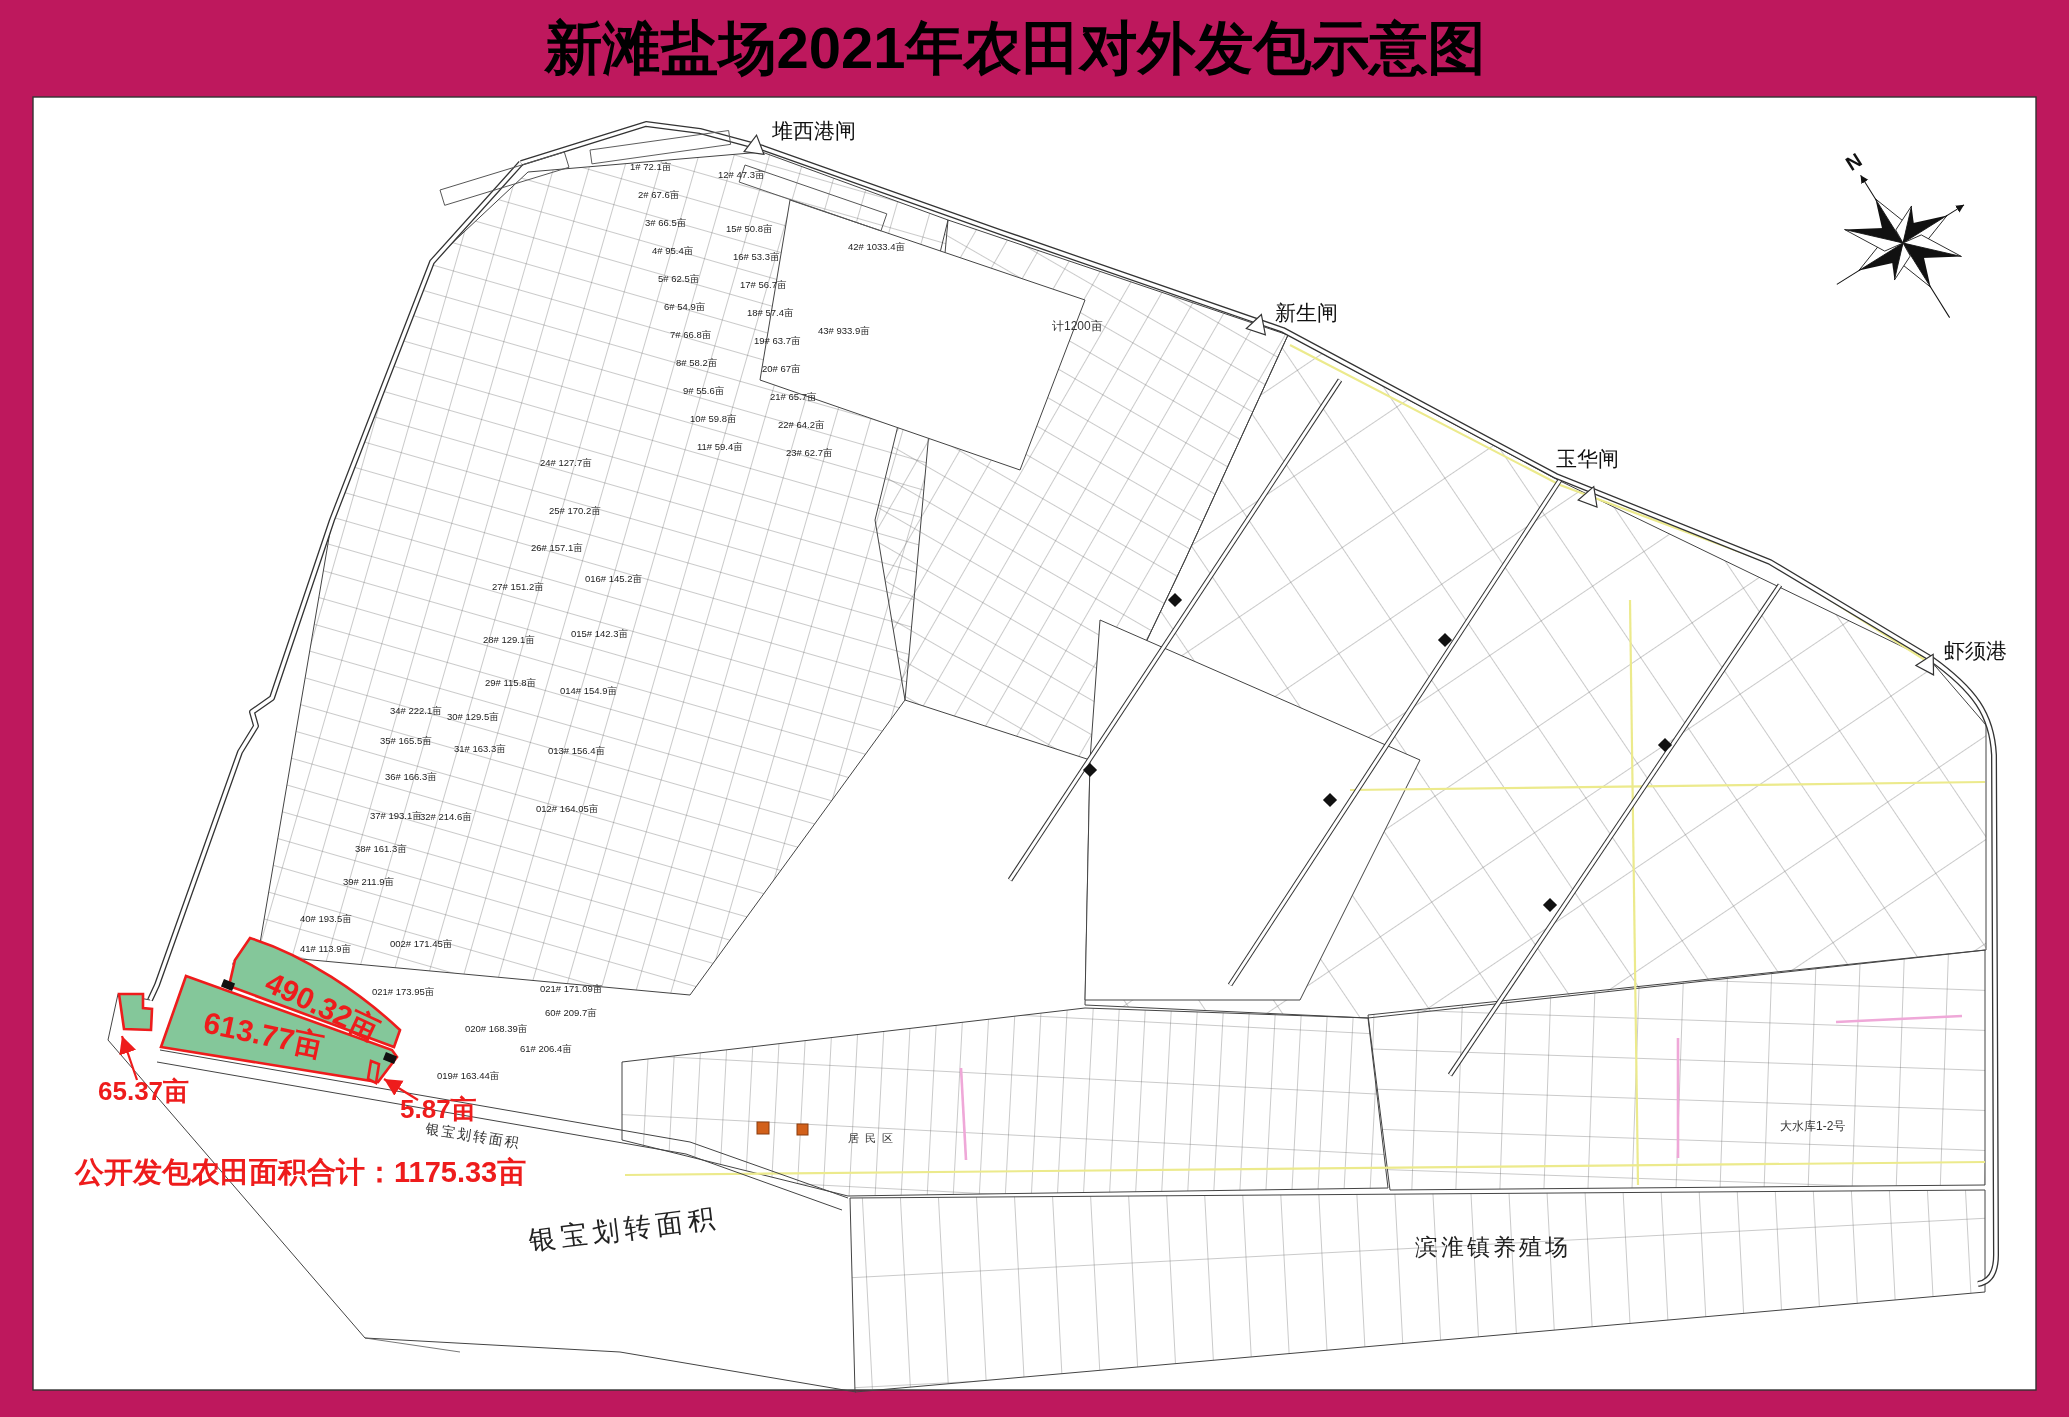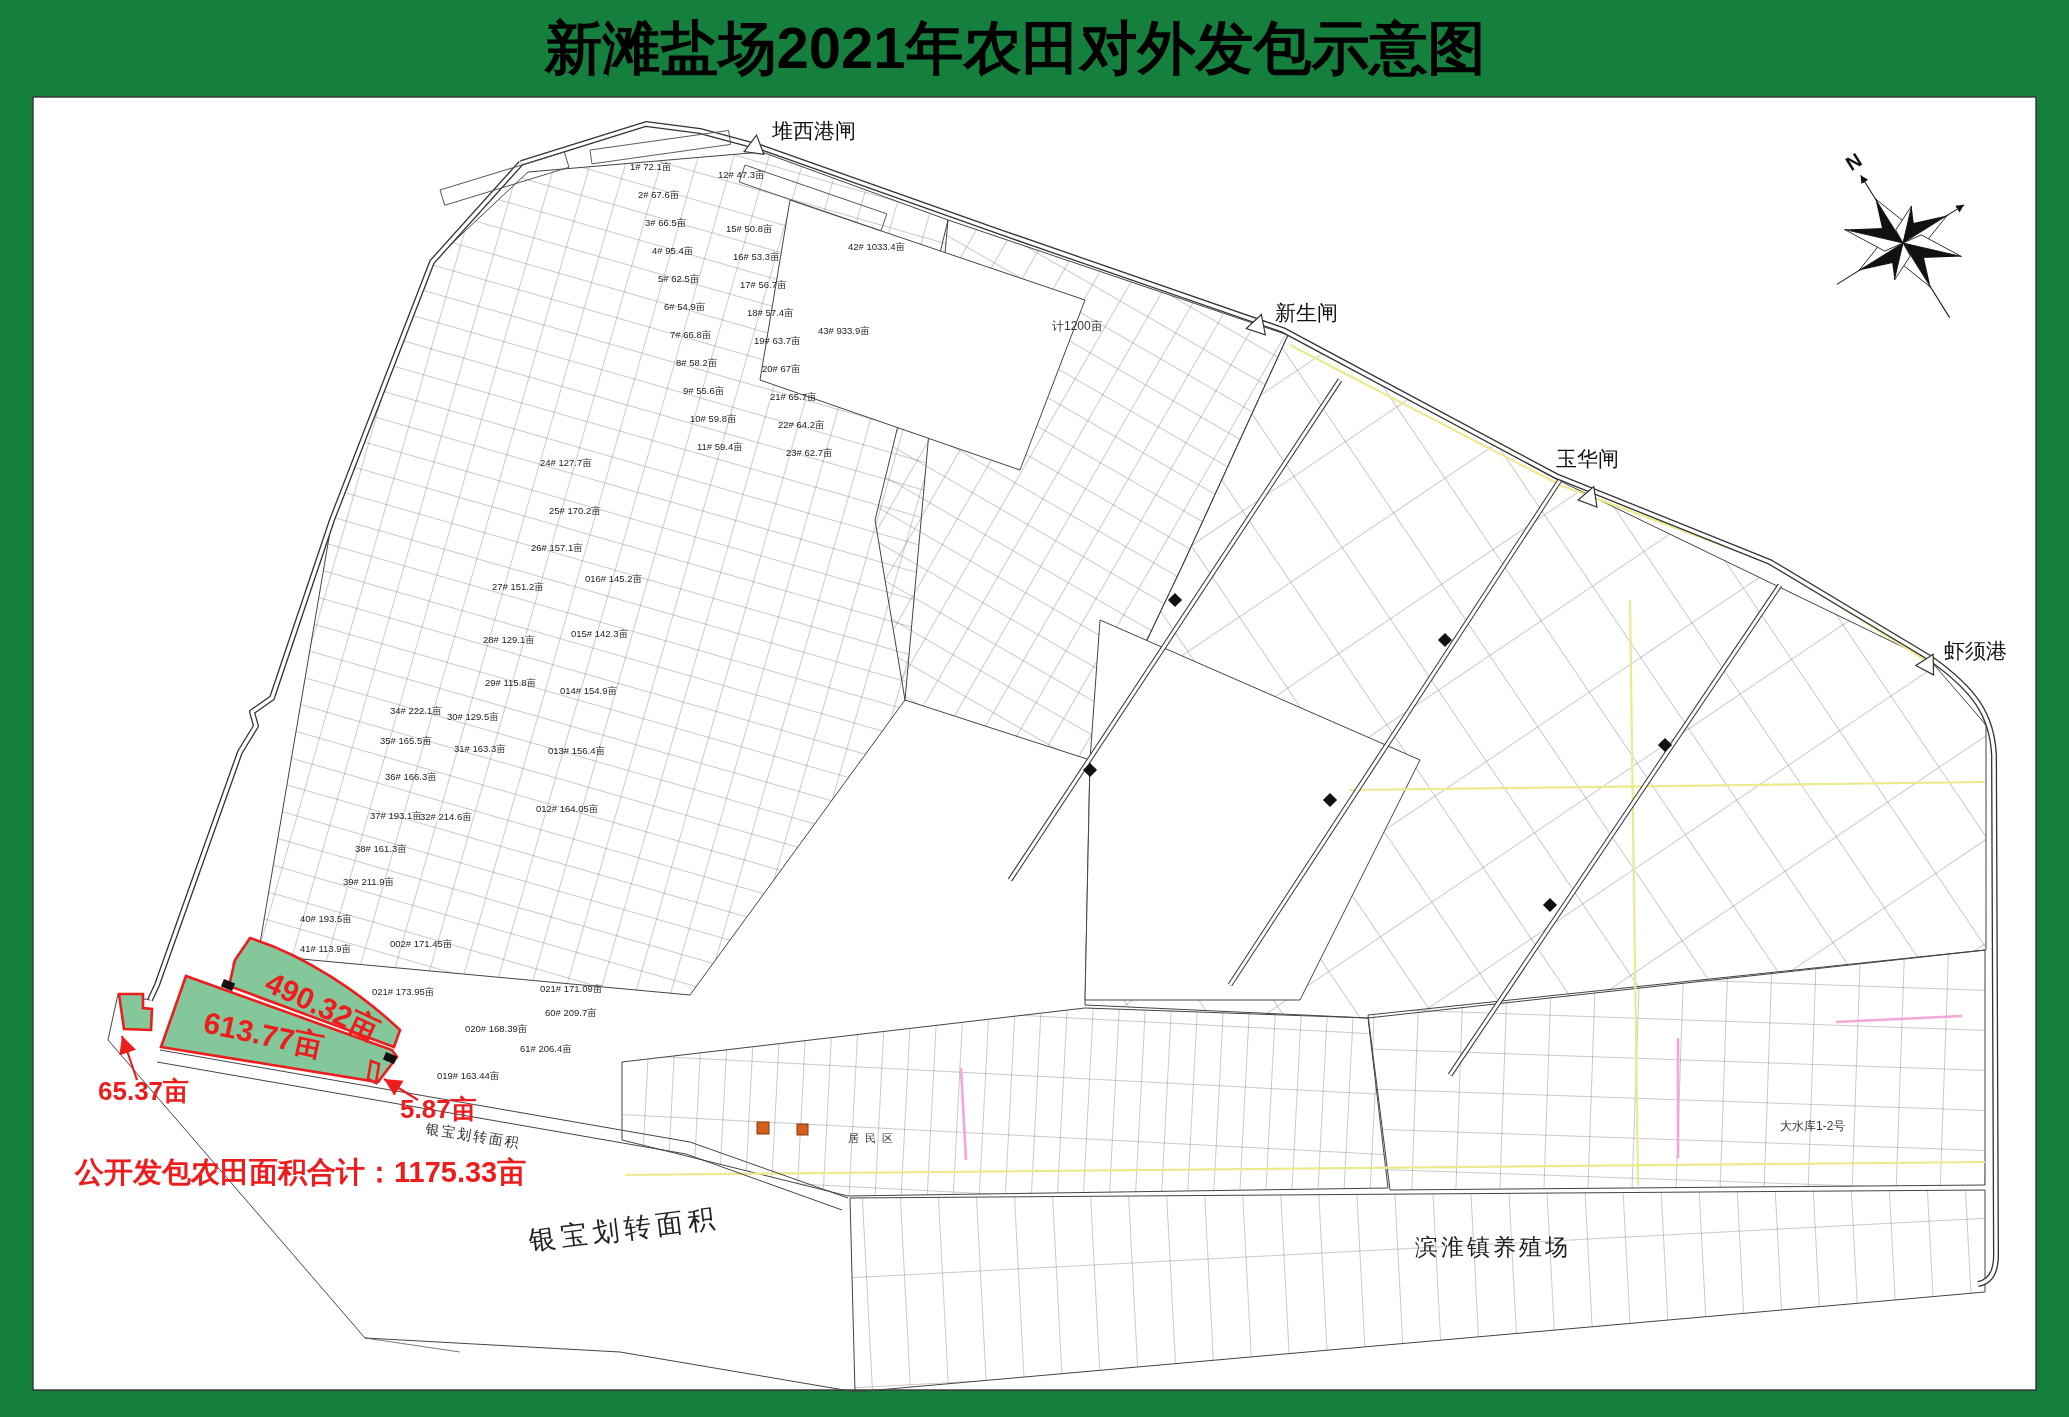--- a/index.html
+++ b/index.html
@@ -1,17 +1,17 @@
 <!DOCTYPE html>
 <html><head>
 <meta charset="utf-8">
 <style>
   html,body{margin:0;padding:0;background:#ffffff;}
   body{font-family:"Liberation Sans", sans-serif;}
-  .page{position:relative;width:2069px;height:1417px;background:#15803d;overflow:hidden;}
+  .page{position:relative;width:2069px;height:1417px;background:#be185d;overflow:hidden;}
   svg{display:block;}
   text{font-family:"Liberation Sans", sans-serif;}
   .title-txt{font-size:58px;font-weight:bold;fill:#000;}
   .gate-txt{font-size:21px;fill:#111;}
   .big-region-txt{font-size:27px;fill:#222;letter-spacing:5px;}
   .mid-region-txt{font-size:23px;fill:#222;letter-spacing:3px;}
   .small-region-txt{font-size:14px;fill:#333;letter-spacing:2px;}
   .tiny-region-txt{font-size:11px;fill:#333;letter-spacing:6px;}
   .tiny2-region-txt{font-size:12px;fill:#333;}
   .mini-parcel-txt{font-size:9.5px;fill:#222;}

